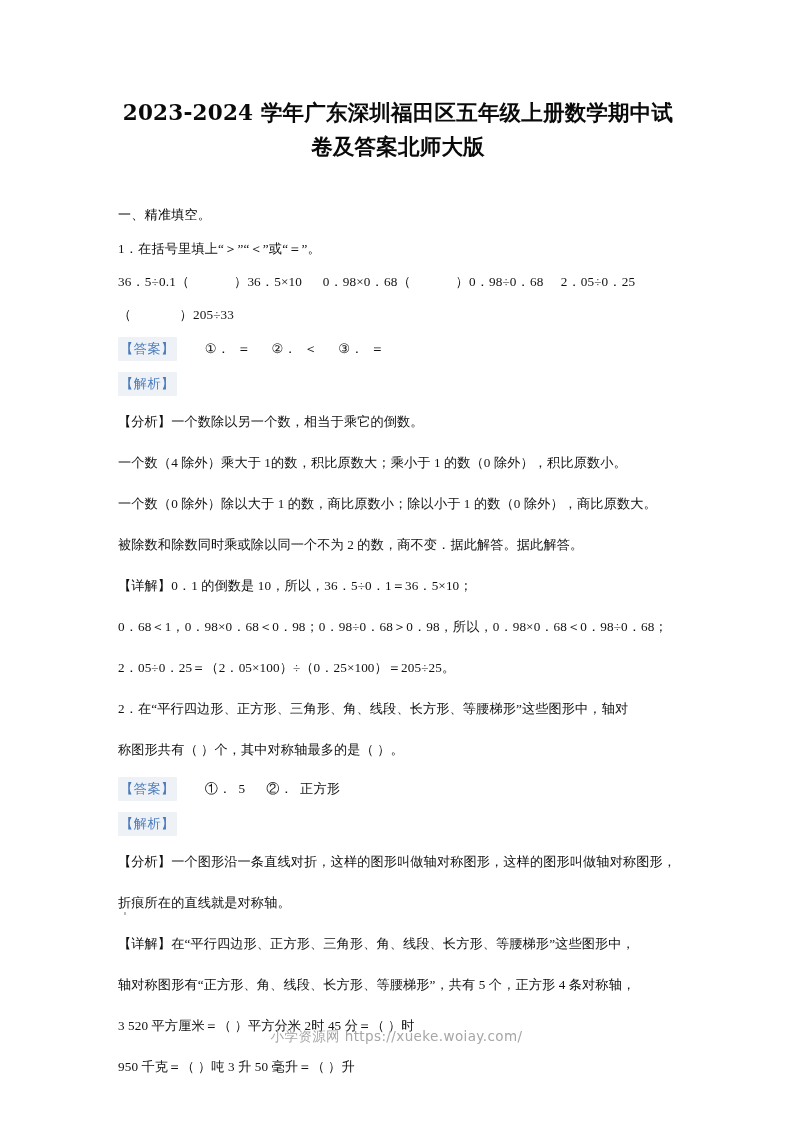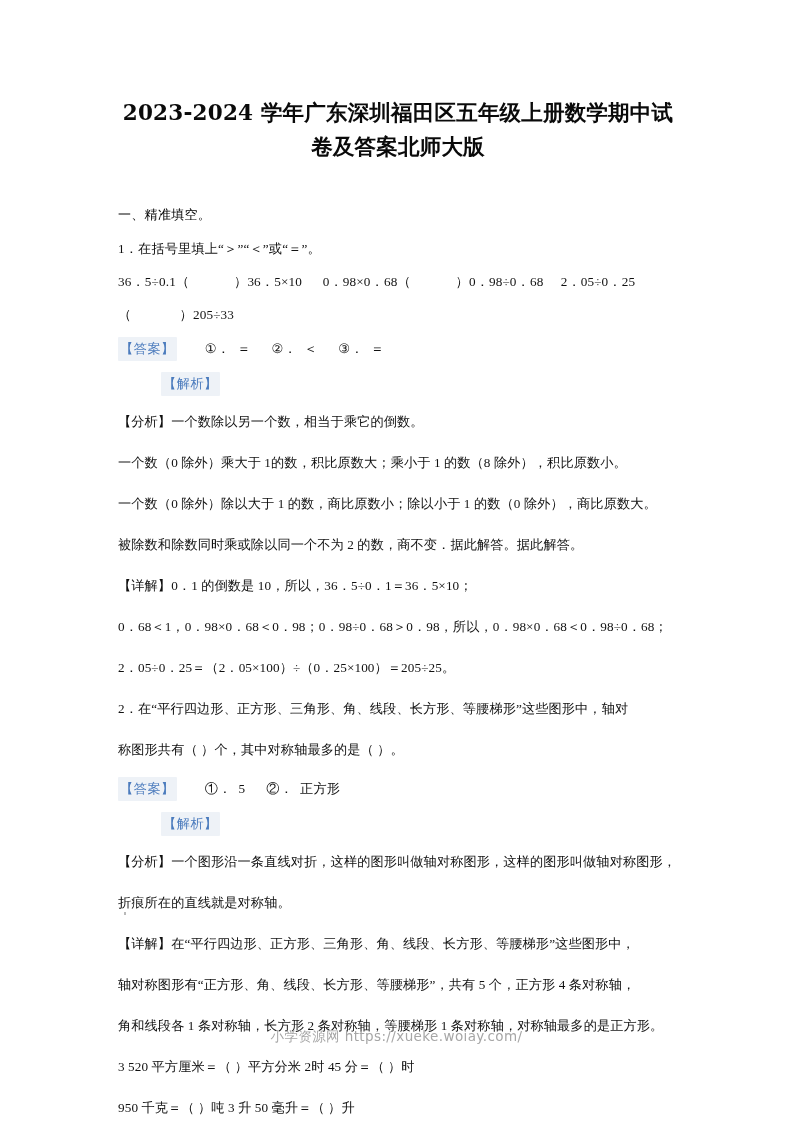--- a/index.html
+++ b/index.html
@@ -94,21 +94,20 @@
   }
   .marker-answers {
     margin-left: 28px;
     color: #111;
     letter-spacing: 0.2px;
     white-space: pre;
     font-size: 13.2px;
   }
   .marker-row.solo {
     margin-top: 11px;
-    margin-left: 43px;
   }
 
   
   .speck {
     position: absolute;
     width: 2px;
     height: 3px;
     background: #b9b9b9;
     left: 124px;
     top: 912px;
@@ -147,21 +146,21 @@
     <div class="marker-row">
       <span class="marker">【答案】</span>
       <span class="marker-answers">①．  ＝      ②．  ＜      ③．  ＝</span>
     </div>
 
     <div class="marker-row solo">
       <span class="marker">【解析】</span>
     </div>
 
     <div class="para">【分析】一个数除以另一个数，相当于乘它的倒数。</div>
-    <div class="para">一个数（0 除外）乘大于 1的数，积比原数大；乘小于 1 的数（8 除外），积比原数小。</div>
+    <div class="para">一个数（4 除外）乘大于 1的数，积比原数大；乘小于 1 的数（0 除外），积比原数小。</div>
     <div class="para">一个数（0 除外）除以大于 1 的数，商比原数小；除以小于 1 的数（0 除外），商比原数大。</div>
     <div class="para">被除数和除数同时乘或除以同一个不为 2 的数，商不变．据此解答。据此解答。</div>
 
     <div class="para">【详解】0．1 的倒数是 10，所以，36．5÷0．1＝36．5×10；</div>
     <div class="para">0．68＜1，0．98×0．68＜0．98；0．98÷0．68＞0．98，所以，0．98×0．68＜0．98÷0．68；</div>
     <div class="para">2．05÷0．25＝（2．05×100）÷（0．25×100）＝205÷25。</div>
 
     <div class="para">2．在“平行四边形、正方形、三角形、角、线段、长方形、等腰梯形”这些图形中，轴对</div>
     <div class="para">称图形共有（          ）个，其中对称轴最多的是（            ）。</div>
 
@@ -172,21 +171,20 @@
 
     <div class="marker-row solo">
       <span class="marker">【解析】</span>
     </div>
 
     <div class="para">【分析】一个图形沿一条直线对折，这样的图形叫做轴对称图形，这样的图形叫做轴对称图形，</div>
     <div class="para">折痕所在的直线就是对称轴。</div>
 
     <div class="para">【详解】在“平行四边形、正方形、三角形、角、线段、长方形、等腰梯形”这些图形中，</div>
     <div class="para">轴对称图形有“正方形、角、线段、长方形、等腰梯形”，共有 5 个，正方形 4 条对称轴，</div>
-    <div class="para">角和线段各 1 条对称轴，长方形 2 条对称轴，等腰梯形 1 条对称轴，对称轴最多的是正方形。</div>
 
     <div class="para">3  520 平方厘米＝（            ）平方分米     2时 45 分＝（            ）时</div>
     <div class="para">950 千克＝（           ）吨          3 升 50 毫升＝（            ）升</div>
 
   </div>
 
   <div class="speck"></div>
 
   <div class="watermark">小学资源网 https://xueke.woiay.com/</div>
 

